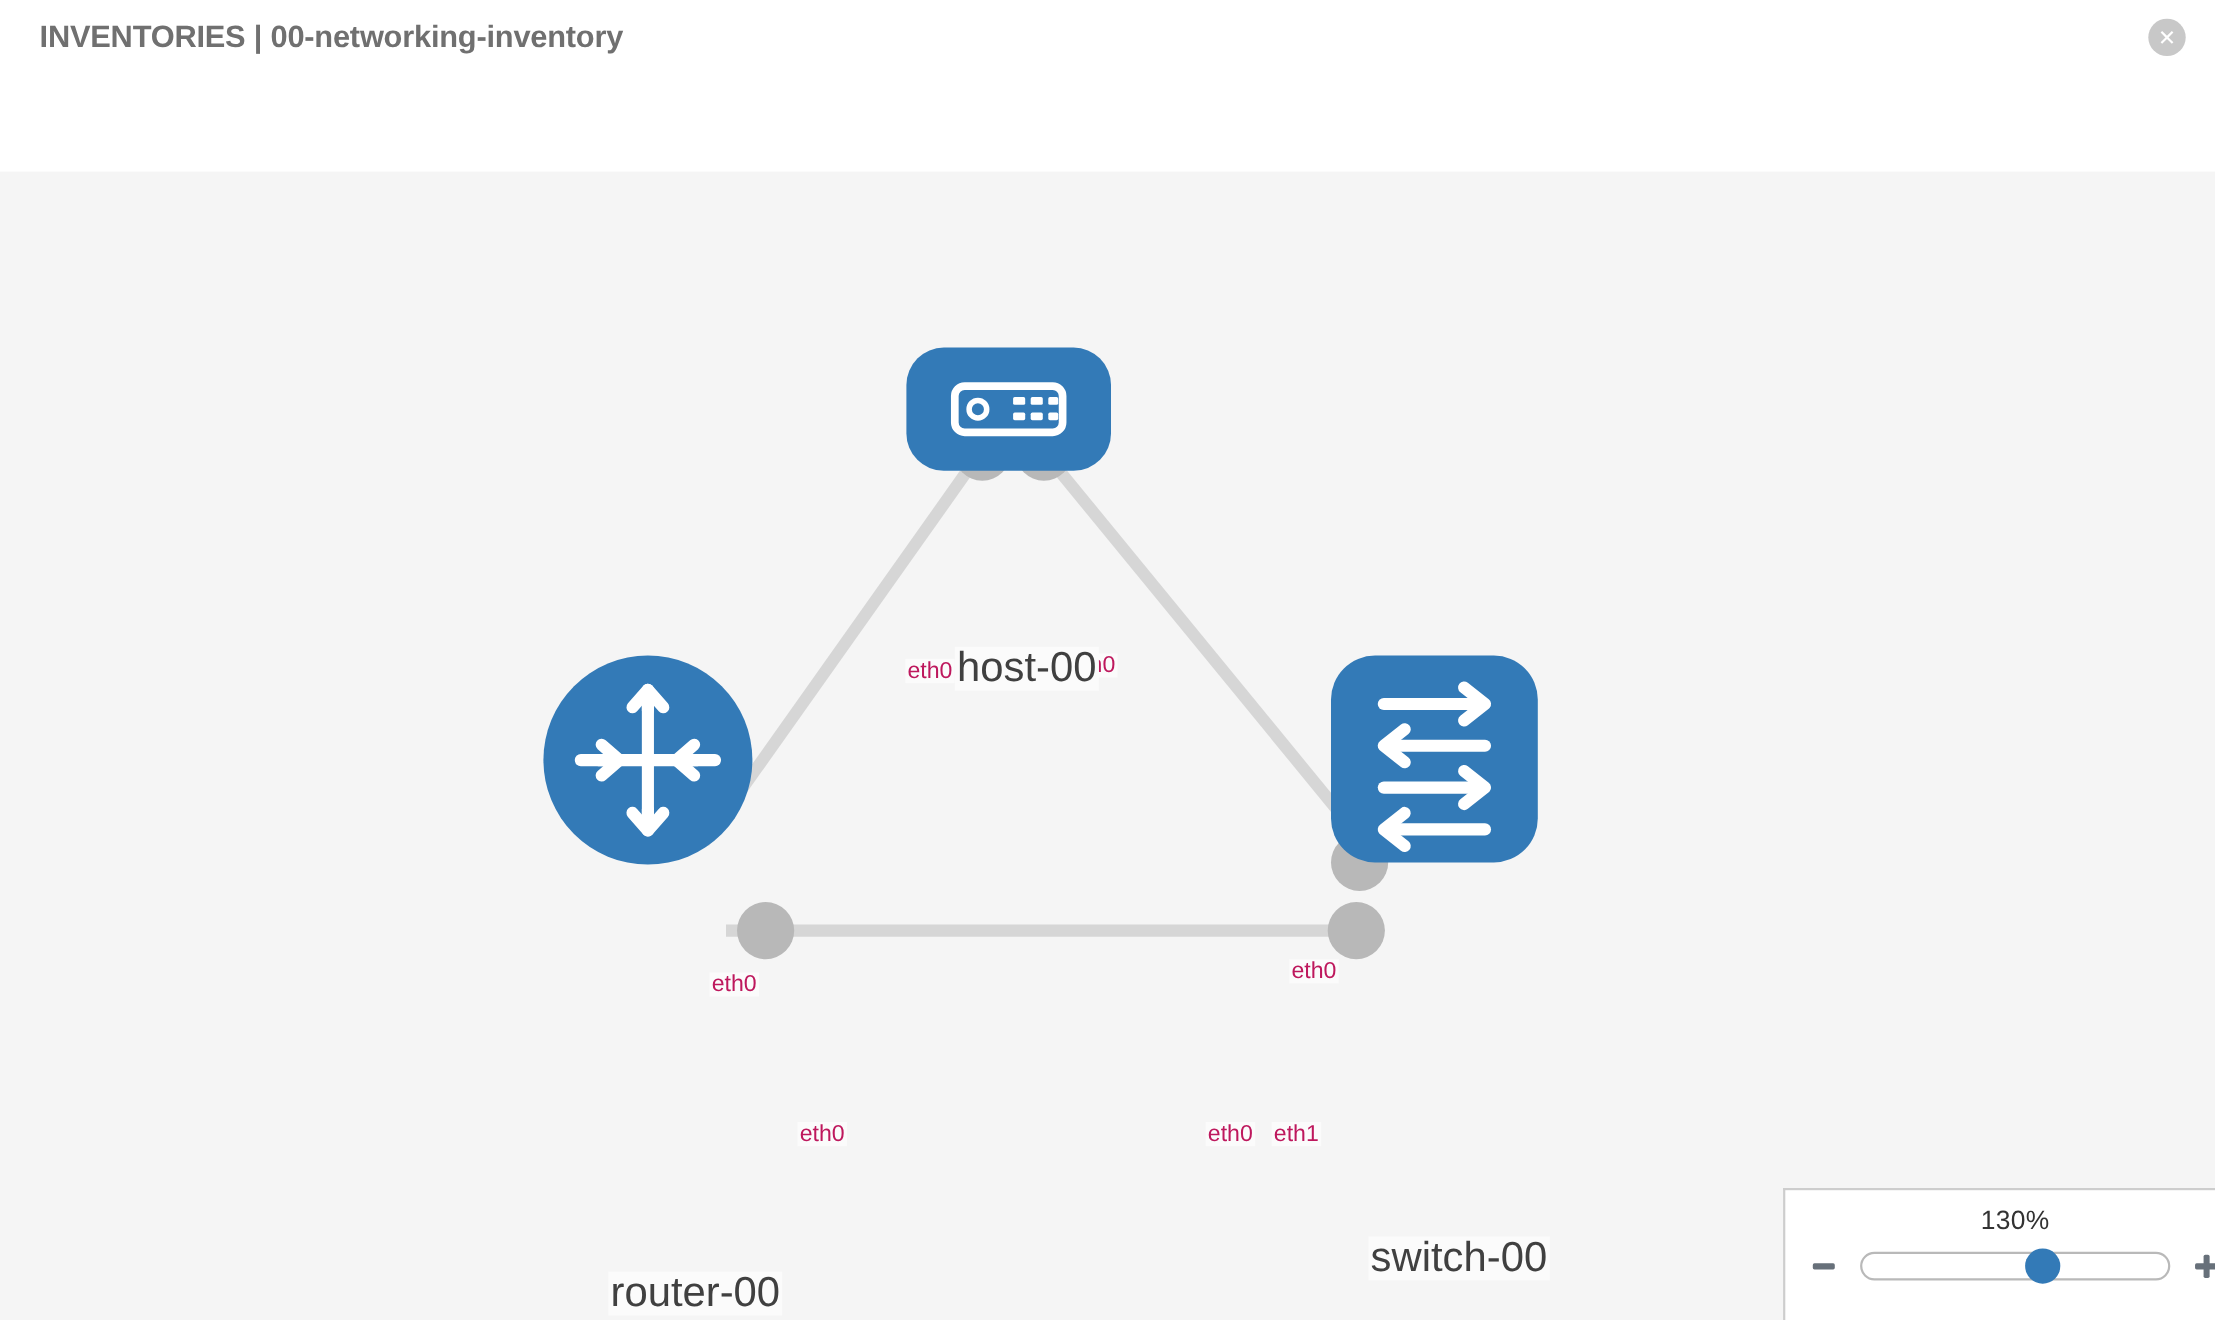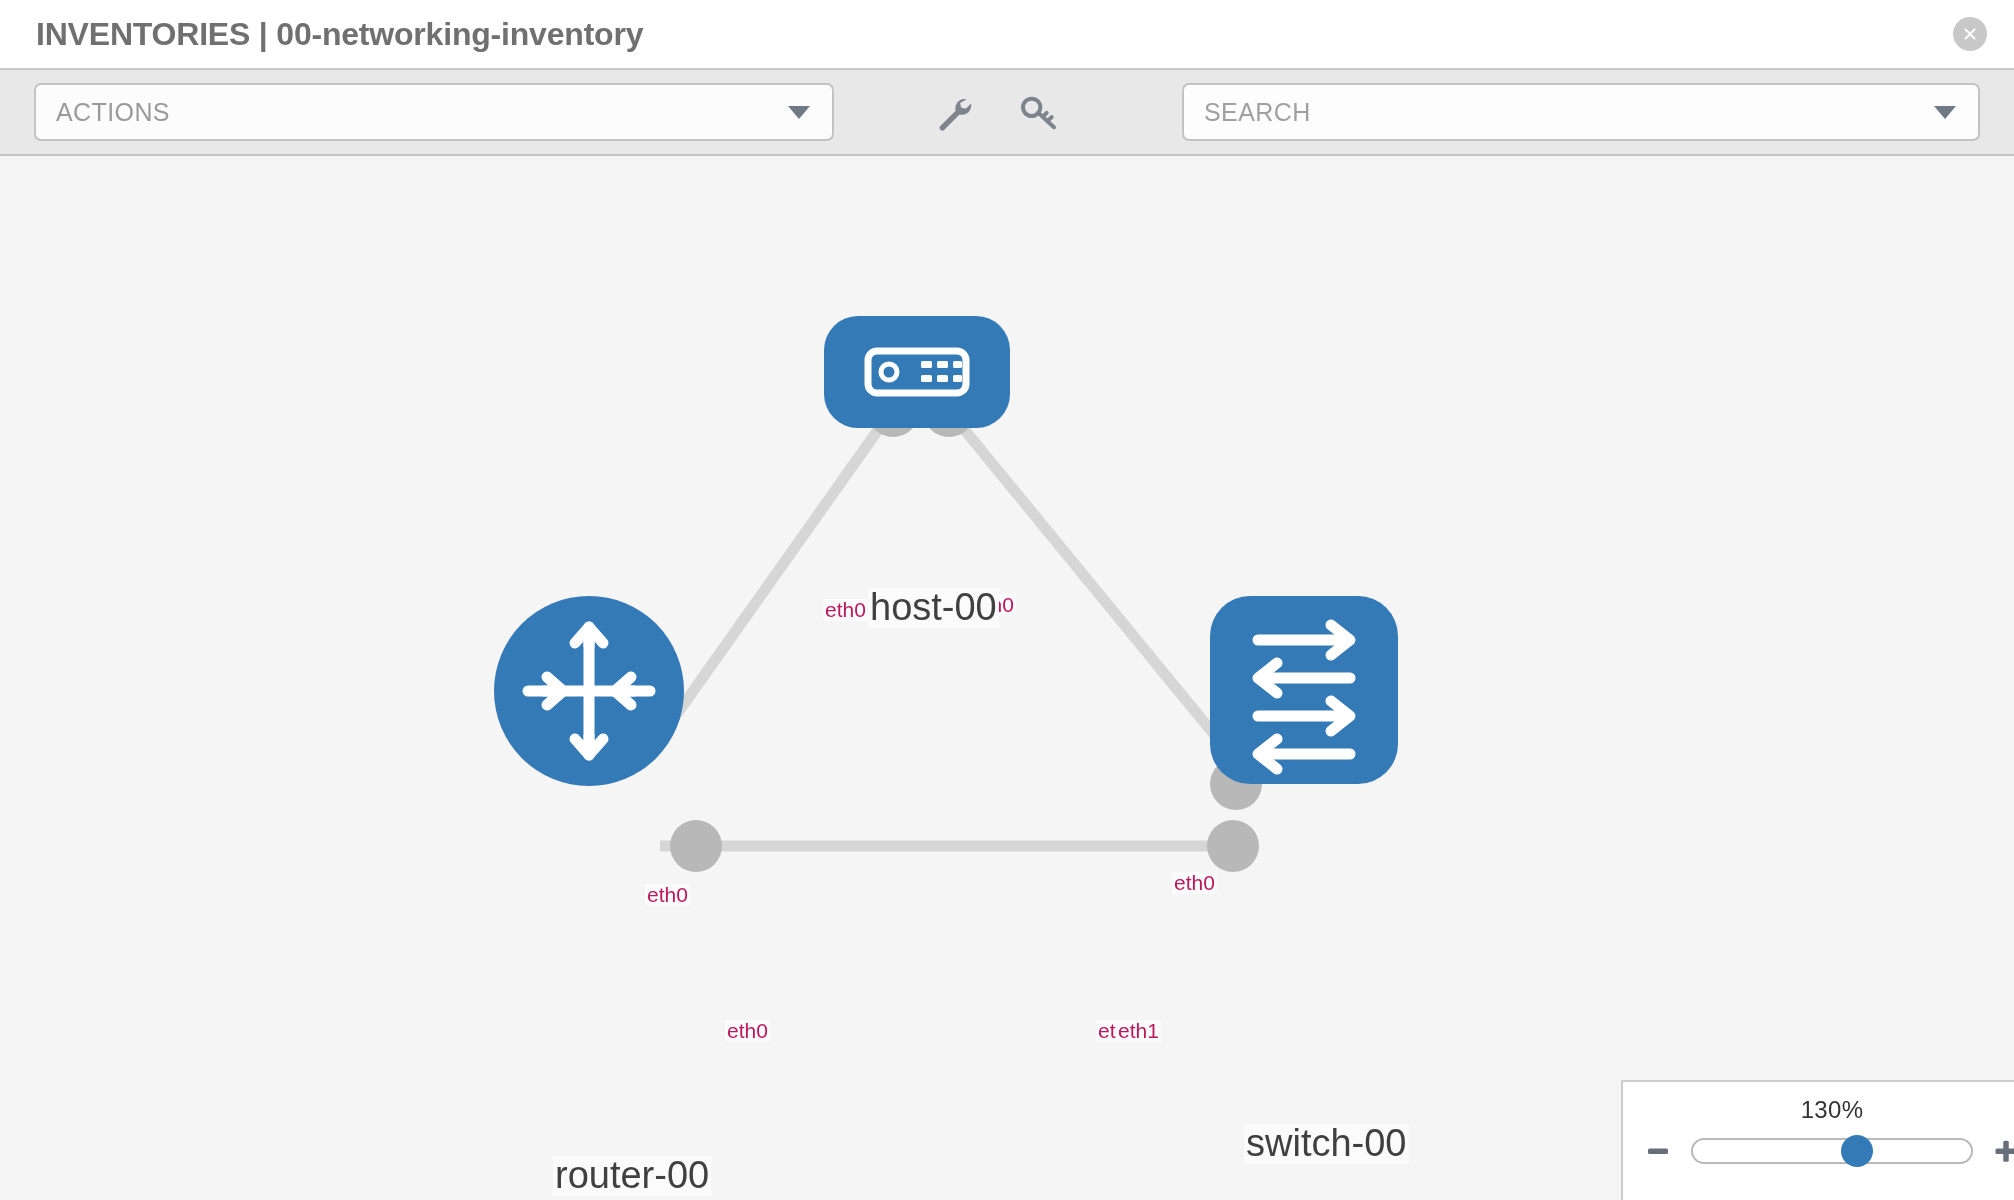--- a/index.html
+++ b/index.html
@@ -25,21 +25,21 @@
     left: 0; top: 0;
     width: 2014px;
     height: 68px;
     background: #ffffff;
     display: flex;
     align-items: center;
   }
 
   .page-title {
     margin-left: 36px;
-    font-size: 32px;
+    font-size: 28px;
     font-weight: bold;
     color: #707070;
     letter-spacing: -0.2px;
     white-space: nowrap;
     font-stretch: condensed;
   }
 
   .close-btn {
     position: absolute;
     right: 27px;
@@ -230,46 +230,20 @@
   <div class="header">
     <div class="page-title">INVENTORIES | 00-networking-inventory</div>
 
     <button class="close-btn">
       <svg width="20" height="20" viewBox="0 0 20 20">
         <path d="M5.6 4.2 L10 8.6 L14.4 4.2 L15.8 5.6 L11.4 10 L15.8 14.4 L14.4 15.8 L10 11.4 L5.6 15.8 L4.2 14.4 L8.6 10 L4.2 5.6 Z" fill="#ffffff"></path>
       </svg>
     </button>
   </div>
 
-  <div class="toolbar">
-
-    <div class="actions-select">
-      <span class="sel-label">ACTIONS</span>
-      <span class="caret"></span>
-    </div>
-
-    <div class="tool-icons">
-      <div class="tool-icon">
-        <svg width="40" height="40" viewBox="0 0 24 24">
-          <path d="M20.2 4.3a5.6 5.6 0 0 0-6.6 6.9L4.5 20.3a1.6 1.6 0 0 0 0 2.3 1.6 1.6 0 0 0 2.3 0l9.1-9.1a5.6 5.6 0 0 0 6.9-6.6l-3.1 3.1-2.8-.6-.6-2.8z" fill="#7d848c"></path>
-        </svg>
-      </div>
-      <div class="tool-icon">
-        <svg width="40" height="40" viewBox="0 0 24 24">
-          <circle cx="7.6" cy="9.2" r="5.2" fill="none" stroke="#7d848c" stroke-width="2.4"></circle>
-          <path d="M11.4 12.3 L21 21.2 M17.4 17.2 L19.6 15.1 M14.6 14.5 L16.6 12.5" stroke="#7d848c" stroke-width="2.4" fill="none" stroke-linecap="round"></path>
-        </svg>
-      </div>
-    </div>
-
-    <div class="search-box">
-      <span class="search-text">SEARCH</span>
-      <span class="caret"></span>
-    </div>
-  </div>
 
   <div class="canvas">
 
     <svg class="topo-svg" viewBox="0 0 2014 1044">
 
       <g>
 
         <line x1="895" y1="250" x2="640" y2="610" stroke="#d6d6d6" stroke-width="11"></line>
 
         <line x1="945" y1="250" x2="1240" y2="610" stroke="#d6d6d6" stroke-width="11"></line>
@@ -349,21 +323,21 @@
     <div class="iface-label" style="left:971px;  top:438px;">eth0</div>
 
     <div class="iface-label" style="left:645px;  top:728px;">eth0</div>
 
     <div class="iface-label" style="left:1172px; top:716px;">eth0</div>
 
     <div class="iface-label" style="left:725px;  top:864px;">eth0</div>
 
     <div class="iface-label" style="left:1096px; top:864px; z-index:1;">eth0</div>
 
-    <div class="iface-label" style="left:1116px; top:864px; z-index:2;">eth1</div>
+    <div class="iface-label" style="left:1156px; top:864px; z-index:2;">eth1</div>
 
     <div class="node-label" style="left:868px; top:432px; z-index:3;">host-00</div>
 
     <div class="node-label" style="left:529px; top:1000px;margin-left:24px;">router-00</div>
 
     <div class="node-label" style="left:1244px; top:968px;">switch-00</div>
   </div>
 
   <div class="zoom-panel">
     <div class="zoom-level">130%</div>

